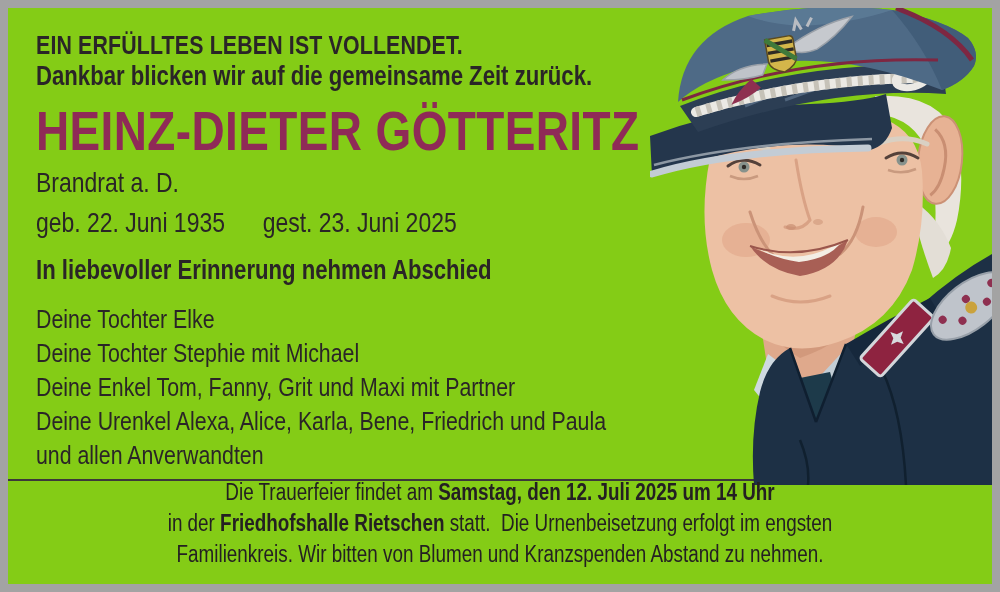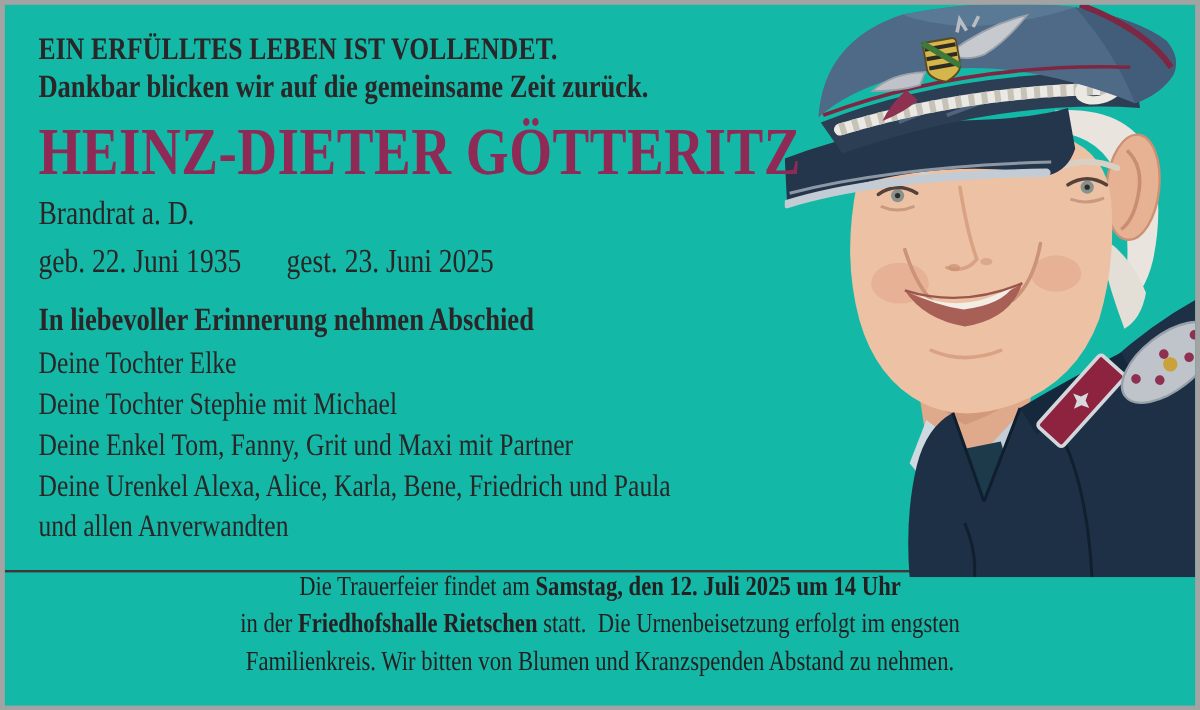--- a/index.html
+++ b/index.html
@@ -1,29 +1,29 @@
 <!DOCTYPE html>
 <html><head>
 <meta charset="utf-8">
 <style>
   html,body{margin:0;padding:0;background:#fff;}
   .page{
     position:relative;width:1000px;height:592px;box-sizing:border-box;
-    background:#14b8a6;border:4px solid #a3a3a3;overflow:hidden;
-    font-family:Liberation Serif, serif;color:#2a2527;
+    background:#84cc16;border:8px solid #a3a3a3;overflow:hidden;
+    font-family:Liberation Sans, sans-serif;color:#2a2527;
   }
   .cond{transform:scaleX(0.82);transform-origin:0 50%;white-space:nowrap;}
   .content{position:absolute;left:28px;top:0;z-index:4;}
   .intro1{margin-top:22px;font-size:26px;font-weight:700;line-height:30px;letter-spacing:.2px;}
   .intro2{font-size:27px;font-weight:700;line-height:32px;}
   .name{margin-top:8px;font-size:56px;font-weight:700;line-height:62px;letter-spacing:.5px;}
   .dtitle{margin-top:4px;font-size:28px;line-height:34px;}
   .dates{margin-top:6px;font-size:28px;line-height:34px;display:flex;gap:46px;}
   .farewell{margin-top:14px;font-size:27px;font-weight:700;line-height:32px;}
-  .mourners{margin-top:4px;}
+  .mourners{margin-top:16px;}
   .mourner{font-size:26px;line-height:34px;}
   .sep{position:absolute;left:0;right:0;top:471px;height:2px;background:#3c383a;z-index:1;}
   .portrait{position:absolute;top:0;right:0;width:342px;height:477px;z-index:2;}
   .portrait svg{display:block;width:100%;height:100%;}
   .footer{position:absolute;left:0;right:0;top:463px;text-align:center;z-index:3;color:#242022;}
   .f-line{font-size:23px;line-height:31px;transform:scaleX(0.82);transform-origin:50% 50%;white-space:nowrap;}
   .f-line b{font-weight:700;}
   .f-first{margin-top:6px;}
 </style>
 </head>

